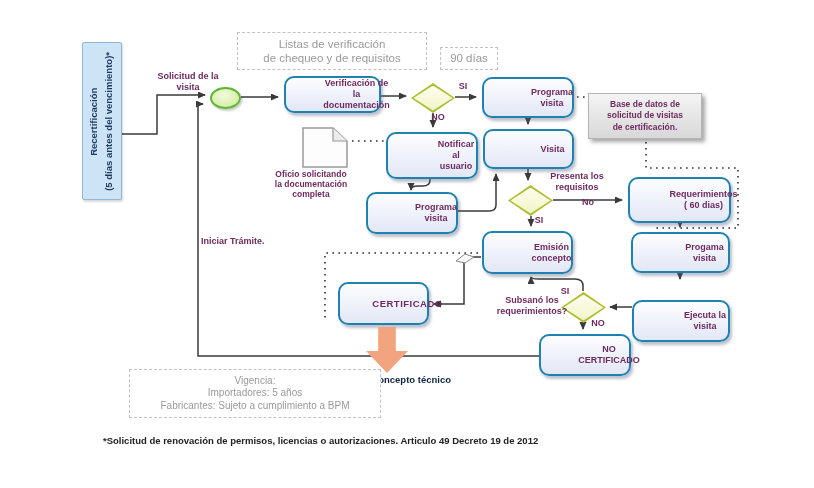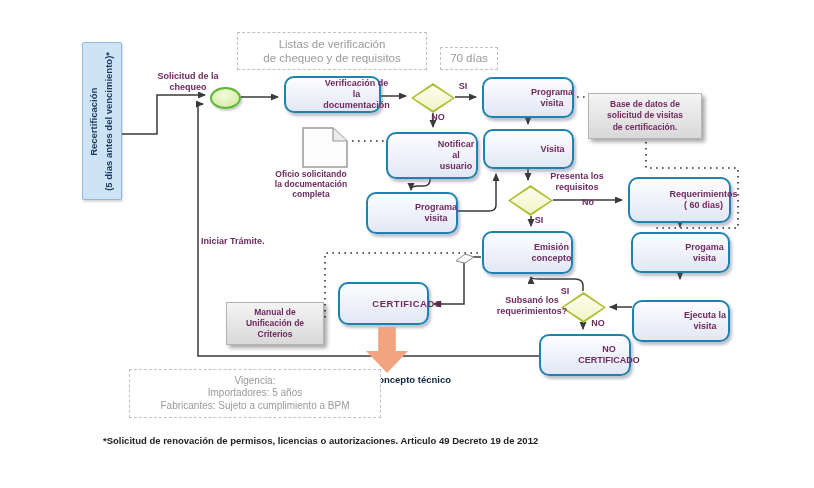--- a/index.html
+++ b/index.html
@@ -85,26 +85,26 @@
       <path d="M 478 253 L 325 253 L 325 321"></path>
     </g>
   </svg>
 
   <div class="recert">
     <span>Recertificación
 (5 días antes del vencimiento)*</span>
   </div>
 
   <div class="lbl" style="left:146px;top:71px;width:84px;">Solicitud de la
-chequeo</div>
+visita</div>
   <div class="start-ellipse" style="left:210px;top:87px;width:31px;height:22px;"></div>
 
   <div class="dnote" style="left:237px;top:32px;width:190px;height:38px;">Listas de verificación
 de chequeo y de requisitos</div>
-  <div class="dnote" style="left:440px;top:47px;width:58px;height:23px;">70 días</div>
+  <div class="dnote" style="left:440px;top:47px;width:58px;height:23px;">90 días</div>
 
   <div class="node" style="left:284px;top:76px;width:97px;height:37px;">Verificación de
 la
 documentación</div>
   <div class="diamond" style="left:411px;top:83px;width:44px;height:30px;">
     <div class="dout"></div>
     <div class="din"></div>
   </div>
   <div class="lbl" style="left:453px;top:81px;width:20px;">SI</div>
   <div class="lbl" style="left:426px;top:112px;width:24px;">NO</div>
@@ -150,23 +150,20 @@
     <div class="din"></div>
   </div>
   <div class="lbl" style="left:556px;top:286px;width:18px;">SI</div>
   <div class="lbl" style="left:494px;top:295px;width:76px;">Subsanó los
 requerimientos?</div>
   <div class="lbl" style="left:586px;top:318px;width:24px;">NO</div>
   <div class="node" style="left:539px;top:334px;width:92px;height:42px;">NO
 CERTIFICADO</div>
 
   <div class="node certif" style="left:338px;top:282px;width:91px;height:43px;">CERTIFICADO</div>
-  <div class="gnote" style="left:226px;top:286px;width:98px;height:43px;">Manual de
-Unificación de
-Criterios</div>
   <div class="lbl" style="left:201px;top:236px;width:80px;text-align:left;">Iniciar Trámite.</div>
 
   <div class="bigarrow"></div>
   <div class="caption" style="left:318px;top:374px;width:160px;">Emisión de  Concepto técnico</div>
   <div class="dnote" style="left:129px;top:369px;width:252px;height:49px;font-size:10px;">Vigencia:
 Importadores: 5 años
 Fabricantes: Sujeto a cumplimiento a BPM</div>
   <div class="footnote" style="left:103px;top:435px;width:520px;">*Solicitud de renovación de permisos, licencias o autorizaciones. Articulo 49 Decreto 19 de 2012</div>
 
 </div>

